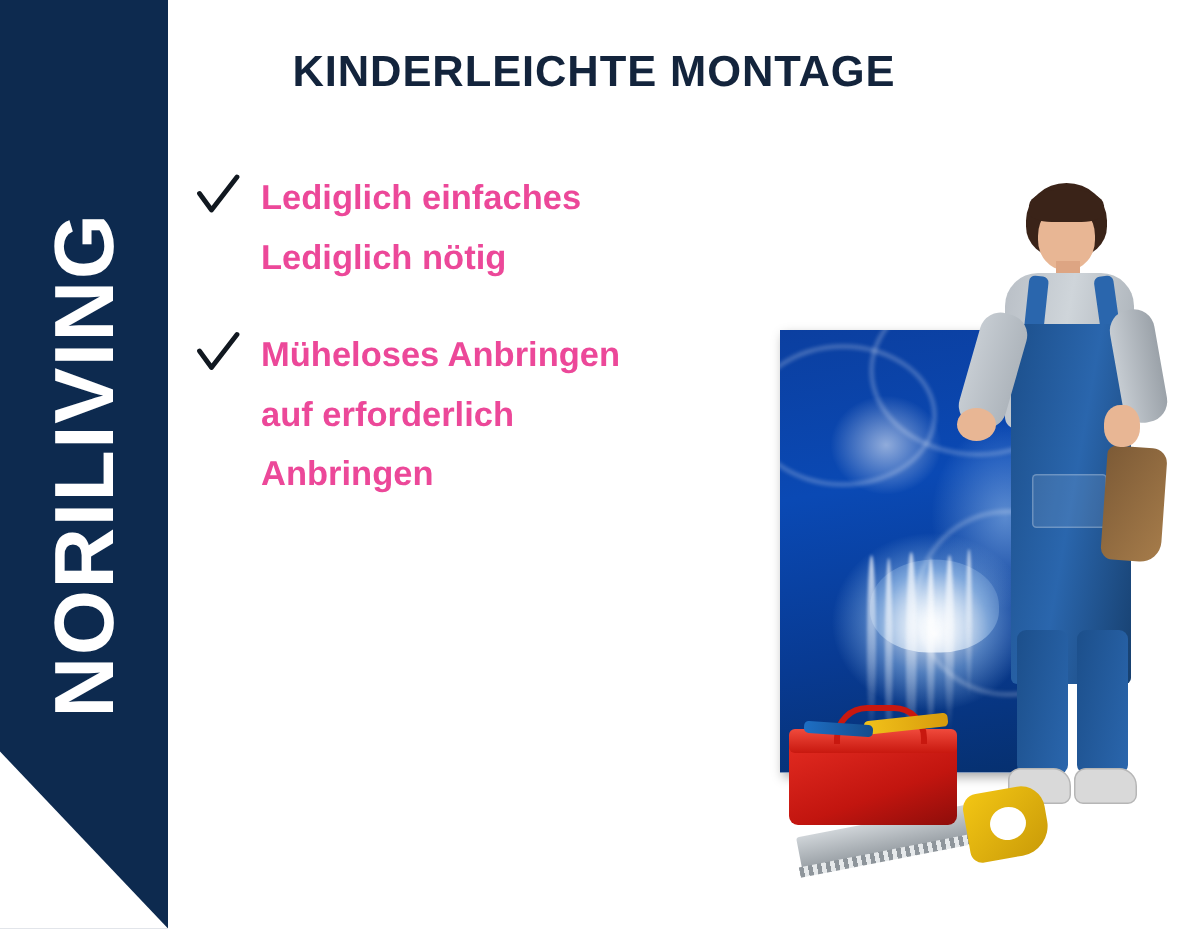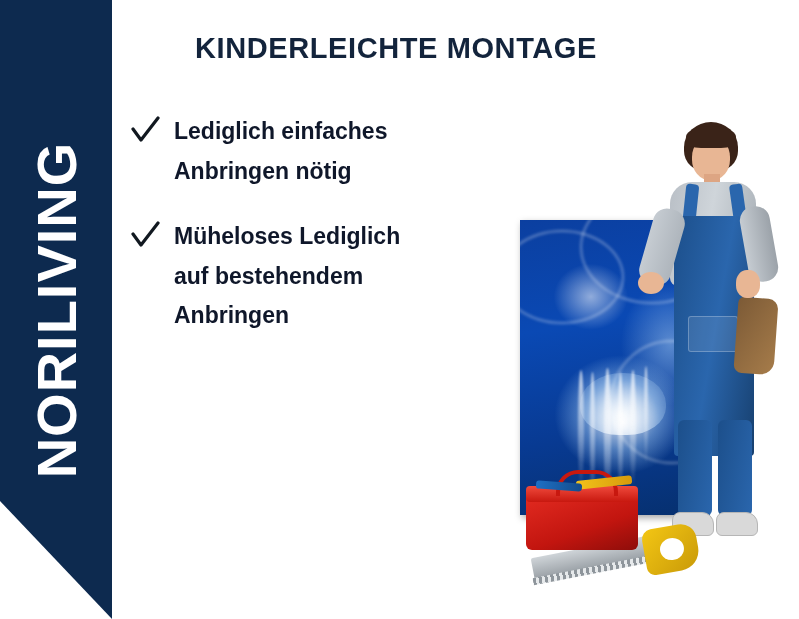--- a/index.html
+++ b/index.html
@@ -80,21 +80,21 @@
   .check {
     position: absolute;
     left: 4px;
     top: 4px;
     width: 30px;
     height: 30px;
     color: #111820;
   }
   .check svg { display: block; }
   .bullet-lines {
-    color: #0f172a;
+    color: #ec4899;
     font-size: 23px;
     font-weight: bold;
     line-height: 1.72;
   }
   .bullet-lines div { white-space: nowrap; }
 
   
   #photo {
     position: absolute;
     left: 512px;
@@ -283,33 +283,33 @@
   <div id="bullets">
 
     <div class="bullet">
       <span class="check">
         <svg width="30" height="30" viewBox="0 0 30 30">
           <path d="M3 13 L11 24 L28 2" fill="none" stroke="#111820" stroke-width="3.2" stroke-linecap="round" stroke-linejoin="round"></path>
         </svg>
       </span>
       <div class="bullet-lines">
         <div>Lediglich einfaches</div>
-        <div>Anbringen nötig</div>
+        <div>Lediglich nötig</div>
       </div>
     </div>
 
     <div class="bullet">
       <span class="check">
         <svg width="30" height="30" viewBox="0 0 30 30">
           <path d="M3 13 L11 24 L28 2" fill="none" stroke="#111820" stroke-width="3.2" stroke-linecap="round" stroke-linejoin="round"></path>
         </svg>
       </span>
       <div class="bullet-lines">
-        <div>Müheloses Lediglich</div>
-        <div>auf bestehendem</div>
+        <div>Müheloses Anbringen</div>
+        <div>auf erforderlich</div>
         <div>Anbringen</div>
       </div>
     </div>
 
 
   </div>
 
   <div id="photo">
 
     <div id="canvas-print">

